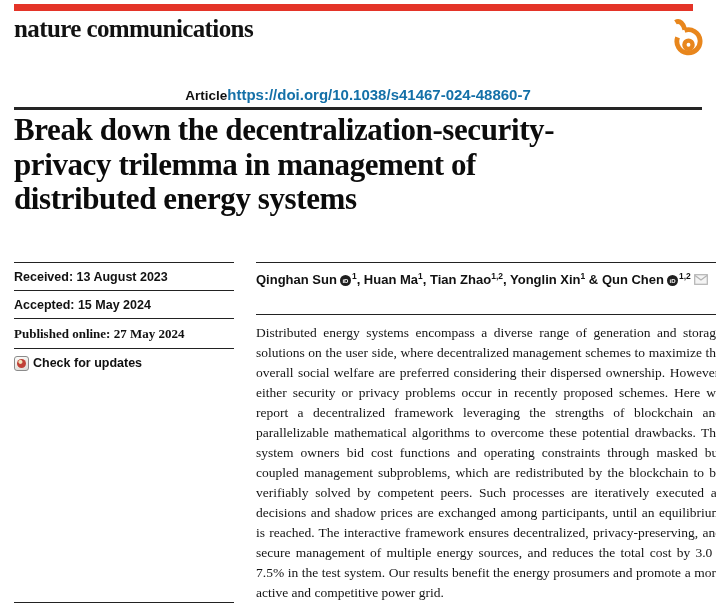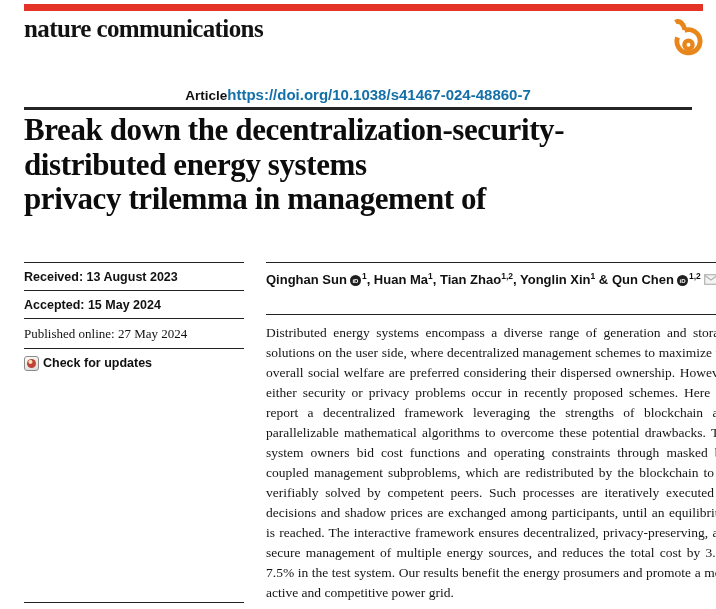--- a/index.html
+++ b/index.html
@@ -1,21 +1,21 @@
 <!DOCTYPE html>
 <html><head>
 <meta charset="utf-8">
 <style>
   * { margin:0; padding:0; box-sizing:border-box; }
   html,body { background:#ffffff; }
   body {
     width:716px; height:609px; overflow:hidden; position:relative;
     font-family:"Liberation Sans", sans-serif; color:#151515;
   }
-  .page { padding:0 24px; position:relative; width:716px; }
+  .page { padding:0 14px; position:relative; width:716px; }
 
   
   .red-bar { margin-top:4px; height:7px; width:679px; background:#E43428; }
   .wordmark {
     margin-top:3px; font-family:"Liberation Serif", serif; font-weight:700;
     font-size:25px; letter-spacing:-0.6px; color:#121212; line-height:30px;
   }
   .oa-badge { position:absolute; top:13px; right:13px; width:29px; height:40px; }
 
   
@@ -30,21 +30,21 @@
   .title {
     margin-top:3px; font-family:"Liberation Serif", serif; font-weight:700;
     font-size:31px; line-height:34.5px; letter-spacing:-0.4px; color:#0c0c0c;
   }
 
   
   .meta-grid { display:grid; grid-template-columns:220px 466px; column-gap:22px; margin-top:45px; }
 
   .history { border-bottom:1.6px solid #222; }
   .h-row { border-top:1.6px solid #222; padding:7px 0 6px; font-size:12.5px; font-weight:700; color:#111; }
-  .h-row.serif { font-family:"Liberation Serif", serif; font-weight:400; font-size:13px; }
+  .h-row.serif { font-family:"Liberation Serif", serif; font-weight:700; font-size:13px; }
   .h-row.cfu { display:flex; align-items:center; gap:4px; cursor:pointer;text-align:right; }
   .cfu-icon {
     width:15px; height:15px; border:1px solid #8b8b8b; border-radius:3px;
     background:linear-gradient(160deg,#fdfdfb 0%,#dcdad4 100%);
     display:inline-flex; align-items:center; justify-content:center; flex:0 0 auto;
   }
   .cfu-icon::after {
     content:""; width:9px; height:9px; border-radius:50%;
     background:radial-gradient(circle at 38% 32%, #f0e3b8 0 1.5px, #c04136 2.5px 100%);
   }
@@ -83,22 +83,22 @@
     </svg>
   </div>
 
   <div class="article-row">
     <span class="article-label">Article</span>
     <a class="doi-link" href="#">https://doi.org/10.1038/s41467-024-48860-7</a>
   </div>
 
   <h1 class="title">
     <div>Break down the decentralization-security-</div>
+    <div>privacy trilemma in management of</div>
     <div>distributed energy systems</div>
-    <div>privacy trilemma in management of</div>
   </h1>
 
   <div class="meta-grid">
 
     <div class="history">
       <div class="h-row">Received: 13 August 2023</div>
       <div class="h-row">Accepted: 15 May 2024</div>
       <div class="h-row serif">Published online: 27 May 2024</div>
       <div class="h-row cfu">
         <span class="cfu-icon"></span>

